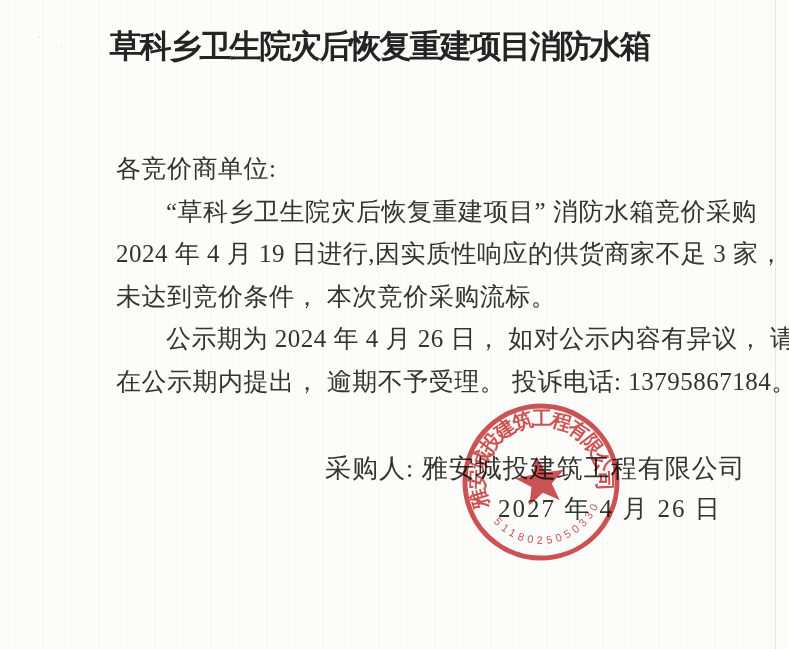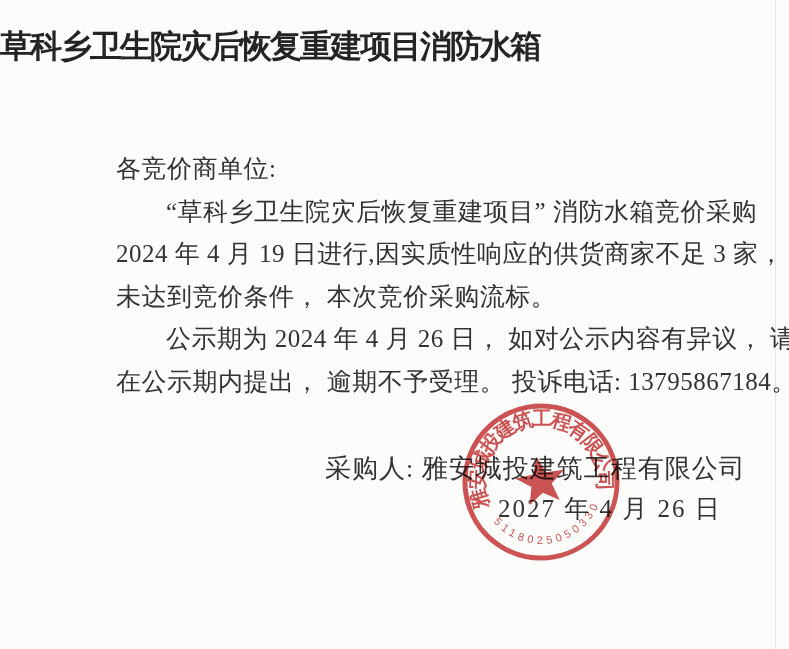--- a/index.html
+++ b/index.html
@@ -26,20 +26,21 @@
   .speckles{
     position:absolute;left:38px;top:36px;width:2px;height:2px;border-radius:50%;
     background:rgba(190,120,120,0.18);
     box-shadow:22px 8px 0 rgba(180,120,120,0.12),
                47px 3px 0 rgba(160,140,140,0.10),
                61px 14px 0 rgba(190,130,130,0.10),
                12px 16px 0 rgba(150,150,150,0.10);
   }
   .title{
     position:absolute;top:24px;left:0;right:30px;margin:0;
+    text-align:center;
     font-family:"Liberation Sans","DejaVu Sans",sans-serif;
     font-weight:900;color:#242424;
     font-size:32px;line-height:45px;letter-spacing:-2px;
   }
   .body-text{
     position:absolute;top:148px;left:116px;
     font-size:25px;line-height:42.6px;color:#333;
     letter-spacing:0.5px;white-space:nowrap;
   }
   .body-text .line{height:42.6px;}

